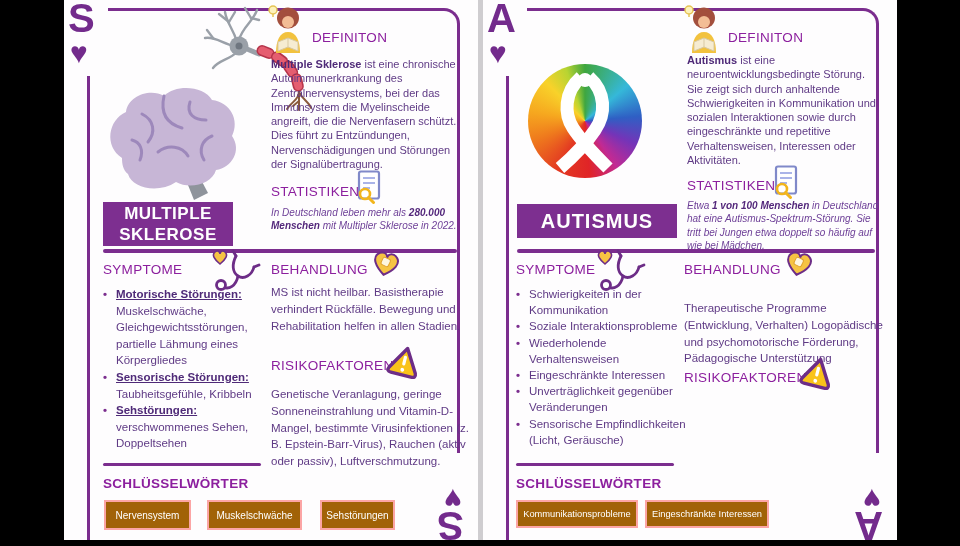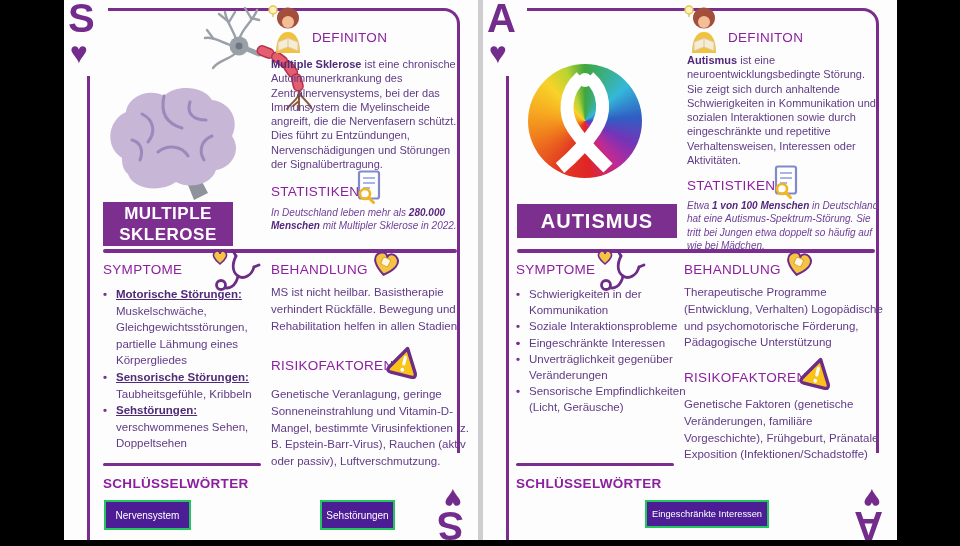--- a/index.html
+++ b/index.html
@@ -35,21 +35,21 @@
   .stat-txt b{color:#53277b;}
   .col-txt{position:absolute;font-size:11.5px;line-height:16.8px;color:#5f3a85;}
 
   ul.blist{position:absolute;margin:0;padding:0;list-style:none;font-size:11.5px;
       line-height:16.6px;color:#5f3a85;}
   ul.blist li{position:relative;padding-left:13px;margin:0;}
   ul.blist li .dot{position:absolute;left:0;top:0;color:#7b2d8e;font-weight:bold;}
   ul.blist li b.lbl{text-decoration:underline;color:#4f2a78;}
 
   .kw-head{position:absolute;font-size:13.5px;font-weight:bold;color:#8c1f9e;letter-spacing:0.3px;}
-  .tag{position:absolute;top:500px;height:30px;background:#4c1d95;border:2px solid #22c55e;
+  .tag{position:absolute;top:500px;height:30px;background:#a16207;border:2px solid #fca5a5;
       box-sizing:border-box;color:#fff;display:flex;align-items:center;justify-content:center;
       text-align:center;font-size:10px;}
   .card-right .tag{height:28px;font-size:9.3px;}
 
   .icon{position:absolute;}
   .logo-circle{position:absolute;left:45px;top:64px;width:114px;height:114px;border-radius:50%;
       background:conic-gradient(from 0deg,#3fa63f 0deg,#35b8d9 50deg,#2f5fc4 85deg,#7434b8 115deg,
       #c12a94 145deg,#e02427 175deg,#e33b22 210deg,#ef7b1d 250deg,#f6a81f 280deg,#f8d22a 315deg,
       #b8d432 340deg,#3fa63f 360deg);}
   .logo-ribbon{position:absolute;left:0;top:0;}
@@ -178,20 +178,21 @@
         <path d="M20 5 L33.5 27.5 Q35.5 32 30 32 L9.5 32 Q4.5 32 6.5 27.5 Z" fill="#f9c31a" stroke="#6d2d87" stroke-width="3.4" stroke-linejoin="round"></path>
         <rect x="18.4" y="12.5" width="3.2" height="10" rx="1.6" fill="#fff"></rect>
         <circle cx="20" cy="27" r="1.9" fill="#fff"></circle>
       </g>
     </svg>
     <div class="col-txt" style="left:207px;top:386px;width:202px">Genetische Veranlagung, geringe Sonneneinstrahlung und Vitamin-D-Mangel, bestimmte Virusinfektionen (z. B. Epstein-Barr-Virus), Rauchen (aktiv oder passiv), Luftverschmutzung.</div>
 
     <div class="divider" style="left:39px;top:463px;width:158px;height:3px"></div>
     <div class="kw-head" style="left:39px;top:476px">SCHLÜSSELWÖRTER</div>
     <div class="tag" style="left:40px;width:87px">Nervensystem</div>
+    <div class="tag" style="left:143px;width:95px">Muskelschwäche</div>
     <div class="tag" style="left:256px;width:75px">Sehstörungen</div>
 
     <div class="suit corner-heart-br">♥</div>
     <div class="rank rank-br">S</div>
   </div>
 
   <div class="card card-right">
     <div class="frame-main"></div>
     <div class="frame-left"></div>
     <div class="rank rank-top">A</div>
@@ -243,45 +244,45 @@
         <path d="M26 8 C22 16 22 24 28 28 C34 32 42 27 44 19"></path>
         <path d="M26 8 L23 3"></path>
           <path d="M44 19 L49 17"></path>
         <path d="M28 28 C26 38 19 42 13 39"></path>
       </g>
       <circle cx="11" cy="37" r="4.5" fill="#fff" stroke="#6d2d87" stroke-width="2.8"></circle>
     </svg>
     <ul class="blist" style="left:33px;top:286px;width:180px;line-height:16.2px">
       <li><span class="dot">•</span><span>Schwierigkeiten in der Kommunikation</span></li>
       <li><span class="dot">•</span><span>Soziale Interaktionsprobleme</span></li>
-      <li><span class="dot">•</span></li>
+      <li><span class="dot">•</span><span>Wiederholende Verhaltensweisen</span></li>
       <li><span class="dot">•</span><span>Eingeschränkte Interessen</span></li>
       <li><span class="dot">•</span><span>Unverträglichkeit gegenüber Veränderungen</span></li>
       <li><span class="dot">•</span><span>Sensorische Empfindlichkeiten (Licht, Geräusche)</span></li>
     </ul>
 
     <div class="h-sec" style="left:201px;top:262px">BEHANDLUNG</div>
     <svg class="icon" style="left:300px;top:249px" width="32" height="30" viewBox="0 0 32 30">
       <g transform="rotate(12 16 14)">
         <path d="M16 26 C6 19 2 12 6 7 C10 2.5 16 4 16 9 C16 4 22 2.5 26 7 C30 12 26 19 16 26 Z" fill="#f6c443" stroke="#6d2d87" stroke-width="2"></path>
         <rect x="11.5" y="9" width="8" height="8" rx="2" fill="#fdf6e0" stroke="#e0a32e" stroke-width="1" transform="rotate(14 15.5 13)"></rect>
       </g>
     </svg>
-    <div class="col-txt" style="left:201px;top:284px;width:200px">Therapeutische Programme (Entwicklung, Verhalten) Logopädische und psychomotorische Förderung, Pädagogische Unterstützung</div>
+    <div class="col-txt" style="left:201px;top:300px;width:200px">Therapeutische Programme (Entwicklung, Verhalten) Logopädische und psychomotorische Förderung, Pädagogische Unterstützung</div>
 
     <div class="h-sec" style="left:201px;top:370px">RISIKOFAKTOREN</div>
     <svg class="icon" style="left:314px;top:354px" width="40" height="40" viewBox="0 0 40 40">
       <g transform="rotate(14 20 20)">
         <path d="M20 5 L33.5 27.5 Q35.5 32 30 32 L9.5 32 Q4.5 32 6.5 27.5 Z" fill="#f9c31a" stroke="#6d2d87" stroke-width="3.4" stroke-linejoin="round"></path>
         <rect x="18.4" y="12.5" width="3.2" height="10" rx="1.6" fill="#fff"></rect>
         <circle cx="20" cy="27" r="1.9" fill="#fff"></circle>
       </g>
     </svg>
-    <div class="col-txt" style="left:201px;top:396px;width:206px">Genetische Faktoren (genetische Veränderungen, familiäre Vorgeschichte), Frühgeburt, Pränatale Exposition (Infektionen/Schadstoffe)</div>
 
     <div class="divider" style="left:33px;top:463px;width:158px;height:3px"></div>
     <div class="kw-head" style="left:33px;top:476px">SCHLÜSSELWÖRTER</div>
+    <div class="tag" style="left:33px;width:122px">Kommunikationsprobleme</div>
     <div class="tag" style="left:162px;width:124px">Eingeschränkte Interessen</div>
 
     <div class="suit corner-heart-br">♥</div>
     <div class="rank rank-br">A</div>
   </div>
 </div>
 
 </body></html>

